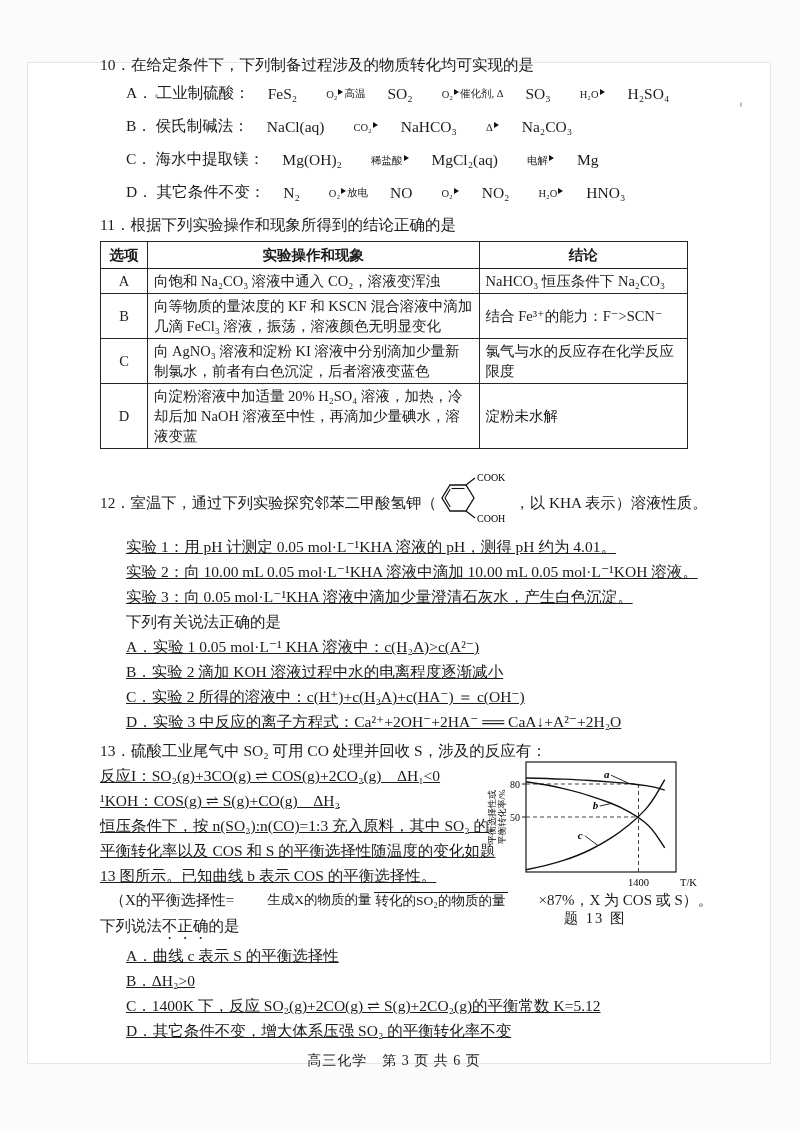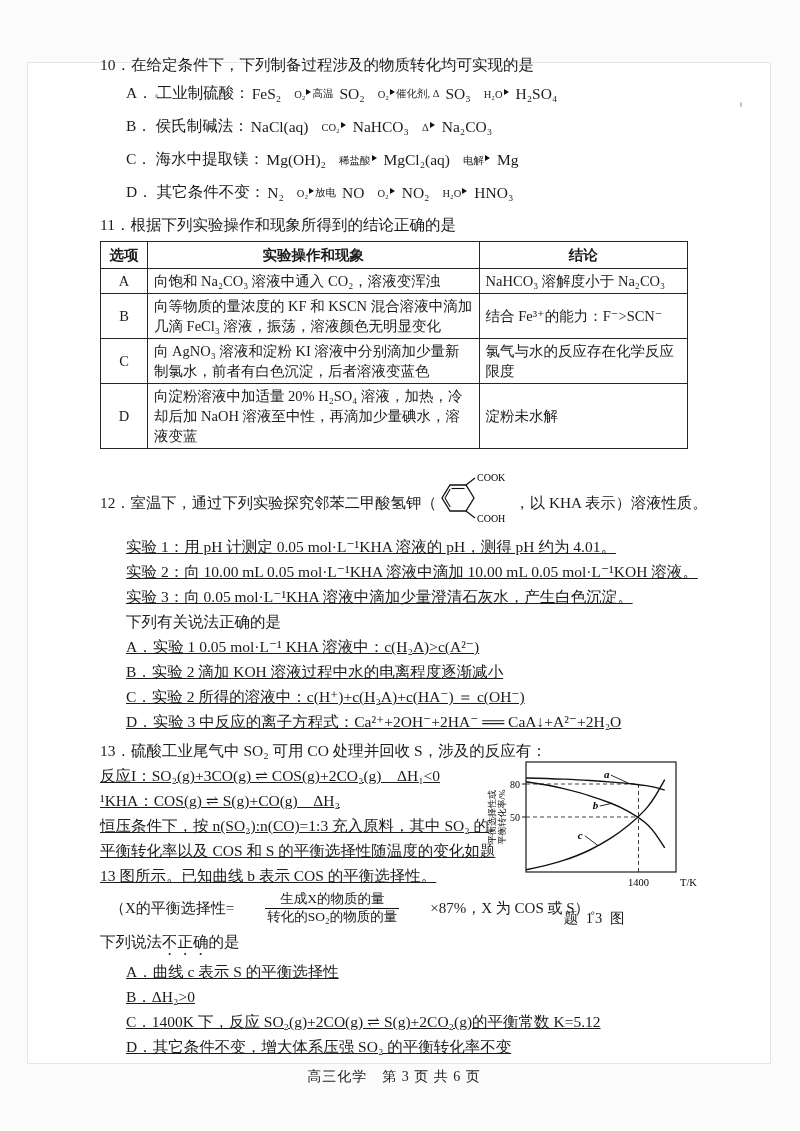--- a/index.html
+++ b/index.html
@@ -15,21 +15,21 @@
   .content{position:absolute;left:100px;top:52px;width:588px;}
   p{margin:0;font-size:15.5px;line-height:25px;}
   .speck{position:absolute;background:#b9b9b9;border-radius:50%;}
   .sec{margin:0;}
   .indent{padding-left:26px;}
   .nowrap{white-space:nowrap;text-decoration:underline;}
 
   
   .opt-eq{display:flex;align-items:center;min-height:33px;padding-left:26px;font-size:15.5px;white-space:nowrap;}
   .opt-eq .lab{margin-right:4px;}
-  .eqt{margin:0 2px;}
+  .eqt{margin:0 18px;}
   .rxn{display:inline-flex;flex-direction:row;align-items:center;line-height:1;margin:0 4px;vertical-align:middle;}
   .rxn .ab{font-size:10.5px;padding:0 7px;white-space:nowrap;}
   .rxn .ln{align-self:stretch;height:0;border-top:1.3px solid #111;position:relative;margin:2.5px 0 1.5px;}
   .rxn .ln::after{content:'';position:absolute;right:-2px;top:-4px;border:3.4px solid transparent;border-left:5.5px solid #111;}
   .rxn .bl{font-size:10.5px;min-height:11px;white-space:nowrap;}
 
   
   table.exp{border-collapse:collapse;width:100%;margin:4px 0 22px;table-layout:fixed;}
   table.exp th,table.exp td{border:1.5px solid #262626;font-size:14.5px;padding:2px 6px;line-height:20px;}
   table.exp th{font-weight:600;padding:3px 4px;}
@@ -39,21 +39,21 @@
   
   .stemflex{display:flex;align-items:center;white-space:nowrap;font-size:15.3px;line-height:25px;margin-top:6px;}
   .struct{display:inline-block;margin:0 1px;}
 
   
   .q13{position:relative;margin-top:4px;}
   .chartbox{position:absolute;top:16px;right:-12px;width:214px;}
   .chartbox svg{display:block;}
   .chart-caption{text-align:center;font-size:14.5px;padding-left:4px;margin-top:13px;letter-spacing:2px;}
   .frline{display:flex;align-items:center;white-space:nowrap;font-size:15px;margin:3px 0 3px 10px;gap:29px;}
-  .frac{display:inline-flex;flex-direction:column;align-items:center;line-height:1.25;font-size:13.5px;margin:0 2px;}
+  .frac{display:inline-flex;flex-direction:row;align-items:center;line-height:1.25;font-size:13.5px;margin:0 2px;}
   .frac .den{border-top:1.3px solid #111;padding:0 2px;}
   .frac .num{padding:0 2px;}
   .emph{
     text-emphasis:filled dot;-webkit-text-emphasis:filled dot;
     text-emphasis-position:under right;-webkit-text-emphasis-position:under;
   }
   .footer{clear:both;text-align:center;font-size:14px;margin-top:9px;letter-spacing:1px;}
 </style>
 </head>
 <body>
@@ -138,21 +138,21 @@
         </colgroup>
       <tbody>
           <tr>
         <th>选项</th>
         <th>实验操作和现象</th>
         <th>结论</th>
       </tr>
       <tr>
         <td class="c">A</td>
         <td>向饱和 Na₂CO₃ 溶液中通入 CO₂，溶液变浑浊</td>
-        <td>NaHCO₃ 溶解度小于 Na₂CO₃</td>
+        <td>NaHCO₃ 恒压条件下 Na₂CO₃</td>
       </tr>
       <tr>
         <td class="c">B</td>
         <td>向等物质的量浓度的 KF 和 KSCN 混合溶液中滴加几滴 FeCl₃ 溶液，振荡，溶液颜色无明显变化</td>
         <td>结合 Fe³⁺的能力：F⁻&gt;SCN⁻</td>
       </tr>
       <tr>
         <td class="c">C</td>
         <td>向 AgNO₃ 溶液和淀粉 KI 溶液中分别滴加少量新制氯水，前者有白色沉淀，后者溶液变蓝色</td>
         <td>氯气与水的反应存在化学反应限度</td>
@@ -217,21 +217,21 @@
           <line x1="125" y1="21.200000000000003" x2="142" y2="28.89999999999999" stroke="#111" stroke-width="0.9"></line>
           <text x="106.75" y="55" font-size="11" font-style="italic" font-weight="bold">b</text>
           <line x1="113.75" y1="52" x2="126.25" y2="49.25" stroke="#111" stroke-width="0.9"></line>
           <text x="91.75" y="84.69999999999999" font-size="11" font-style="italic" font-weight="bold">c</text>
           <line x1="98.75" y1="81.69999999999999" x2="112" y2="91.6" stroke="#111" stroke-width="0.9"></line>
         </svg>
       <div class="chart-caption">题 13 图</div>
     </div>
 
     <p class="nowrap">反应I：SO₂(g)+3CO(g) ⇌ COS(g)+2CO₂(g)　ΔH₁&lt;0</p>
-    <p class="nowrap">¹KHA：COS(g) ⇌ S(g)+CO(g)　ΔH₂</p>
+    <p class="nowrap">¹KOH：COS(g) ⇌ S(g)+CO(g)　ΔH₂</p>
     <p class="nowrap">恒压条件下，按 n(SO₂):n(CO)=1:3 充入原料，其中 SO₂ 的</p>
     <p class="nowrap">平衡转化率以及 COS 和 S 的平衡选择性随温度的变化如题</p>
     <p class="nowrap">13 图所示。已知曲线 b 表示 COS 的平衡选择性。</p>
 
     <div class="frline">
       <span>（X的平衡选择性=</span>
       <span class="frac">
         <span class="num">生成X的物质的量</span>
         <span class="den">转化的SO₂的物质的量</span>
       </span>

